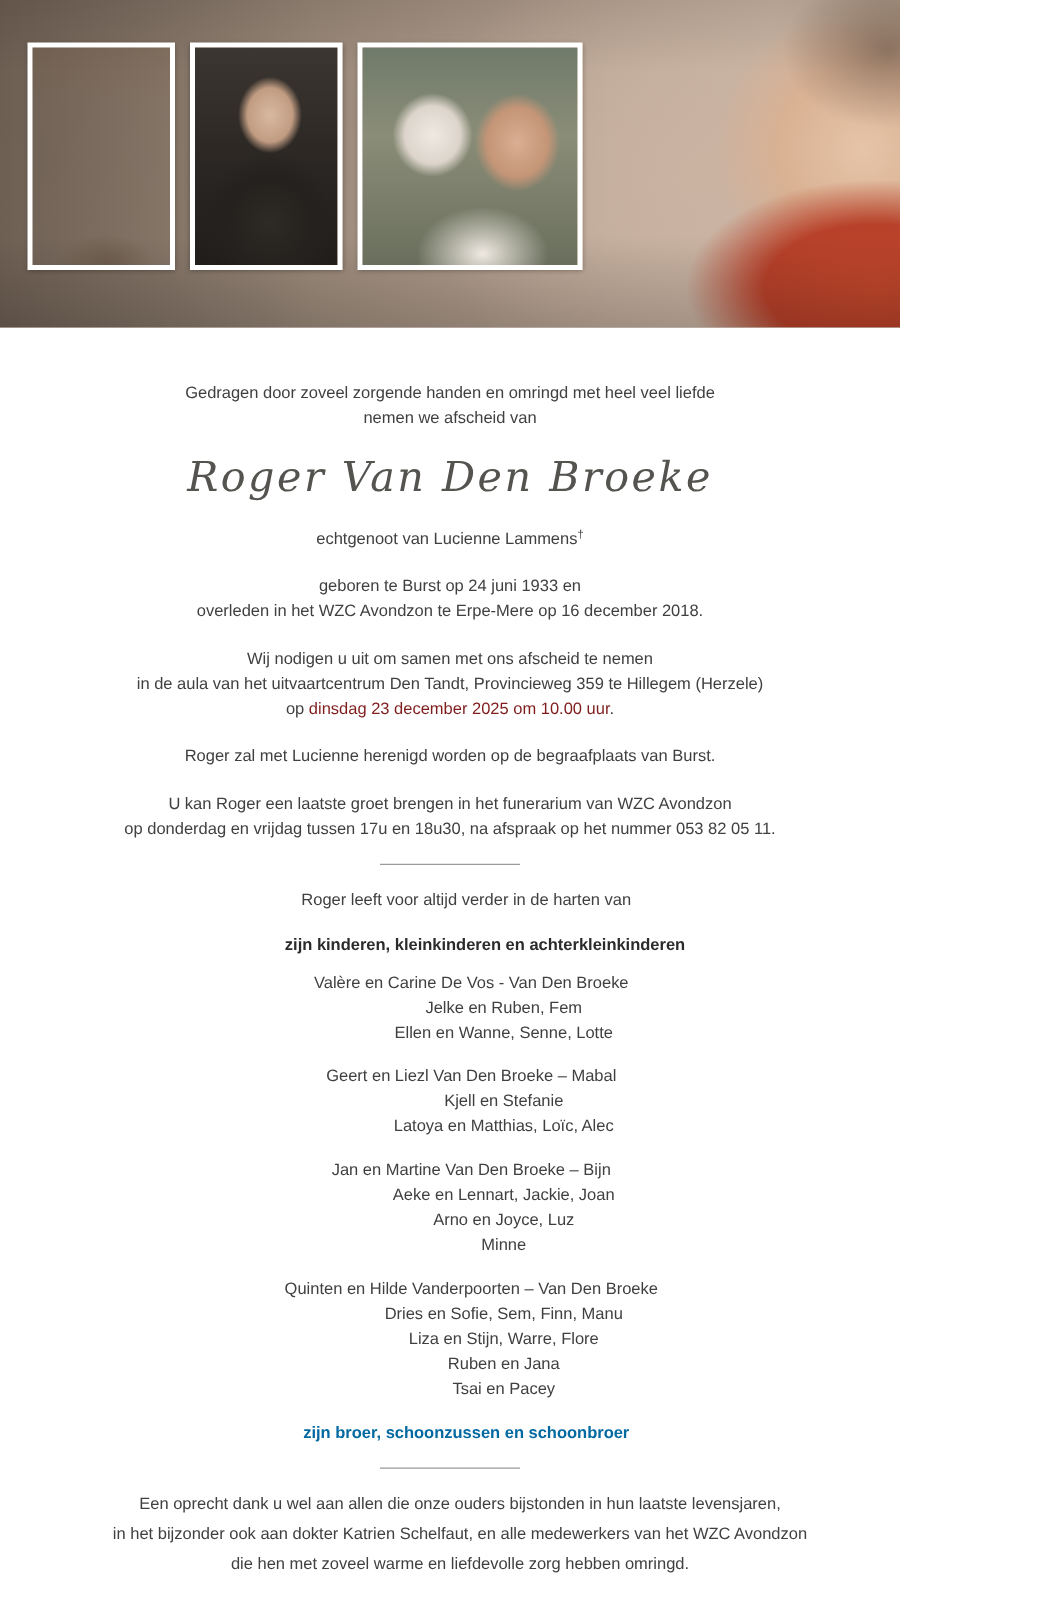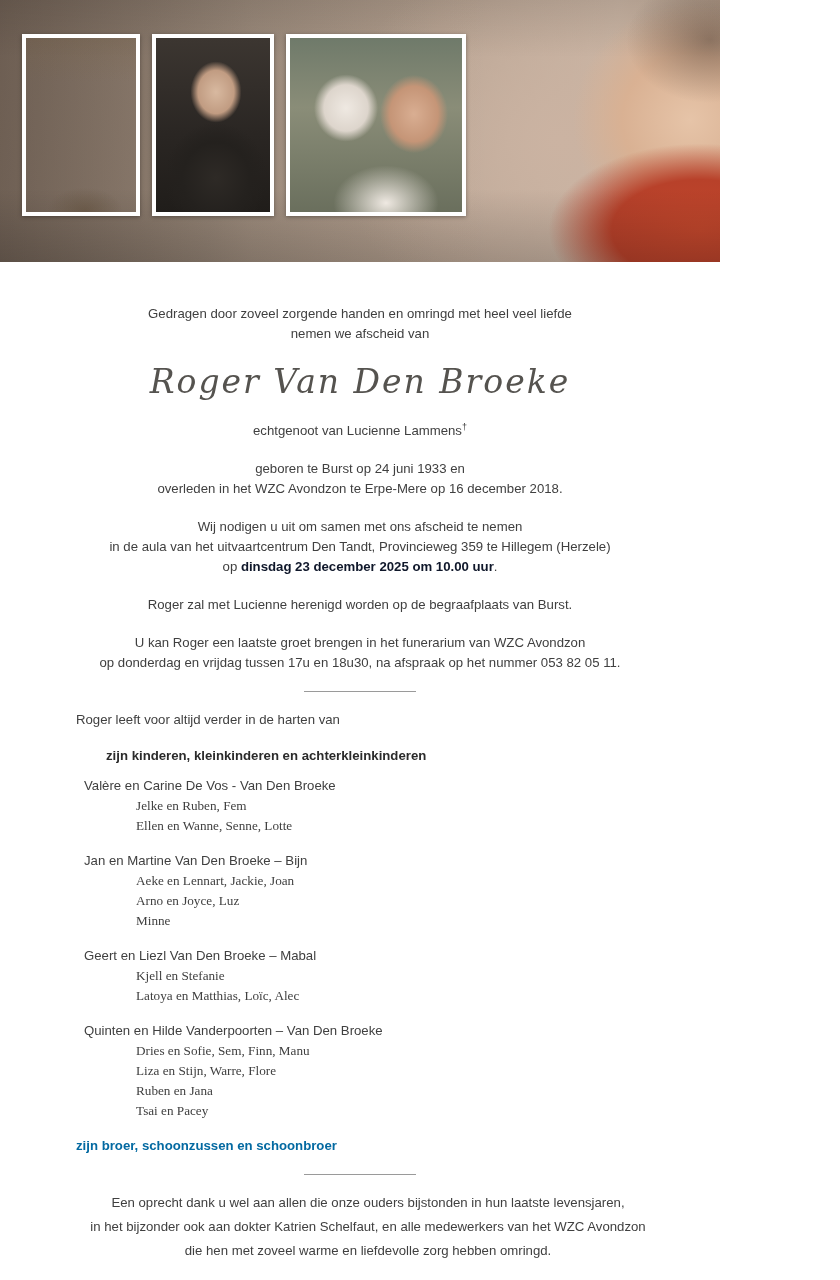--- a/index.html
+++ b/index.html
@@ -109,43 +109,43 @@
     font-style: italic;
     font-size: 33px;
     letter-spacing: 2px;
     color: #55534f;
     margin: 18px 0 16px 0;
     font-weight: 400;
   }
   .spouse { font-size: 13.2px; margin-bottom: 18px; }
   .sup { font-size: 9px; vertical-align: super; }
   .para { margin-bottom: 18px; }
-  .bold { font-weight: bold; color: #0f172a; }
+  .bold { font-weight: normal; color: #7f1d1d; }
 
   .rule {
     width: 112px; height: 1px;
     background: #9a9a9a;
     margin: 18px auto 18px auto;
   }
 
   
   .family {
     width: 620px;
     margin: 0 auto;
-    text-align: left;
+    text-align: center;
     font-size: 13.2px;
     line-height: 20px;
     color: #404040;
     padding-left: 26px;
   }
   .fam-lead { margin-bottom: 16px; }
   .fam-head { font-weight: bold; color: #2b2b2b; margin-bottom: 10px; margin-left: 30px; }
   .fam-group { margin-bottom: 15px; }
   .fam-parent { margin-left: 8px; }
-  .fam-child { margin-left: 60px; font-family: Liberation Serif, serif; }
+  .fam-child { margin-left: 60px; }
   .fam-tail { font-weight: bold; color: #0369a1; margin-top: 2px; }
 
   .thanks { margin-bottom: 4px; margin-left: 16px; }
 </style>
 </head>
 <body>
 
 <div class="page">
 
   <div class="photo-band">
@@ -195,30 +195,30 @@
       <div class="fam-lead">Roger leeft voor altijd verder in de harten van</div>
       <div class="fam-head">zijn kinderen, kleinkinderen en achterkleinkinderen</div>
 
       <div class="fam-group">
         <div class="fam-parent">Valère en Carine De Vos - Van Den Broeke</div>
         <div class="fam-child">Jelke en Ruben, Fem</div>
         <div class="fam-child">Ellen en Wanne, Senne, Lotte</div>
       </div>
 
       <div class="fam-group">
+        <div class="fam-parent">Geert en Liezl Van Den Broeke – Mabal</div>
+        <div class="fam-child">Kjell en Stefanie</div>
+        <div class="fam-child">Latoya en Matthias, Loïc, Alec</div>
+      </div>
+
+      <div class="fam-group">
         <div class="fam-parent">Jan en Martine Van Den Broeke – Bijn</div>
         <div class="fam-child">Aeke en Lennart, Jackie, Joan</div>
         <div class="fam-child">Arno en Joyce, Luz</div>
         <div class="fam-child">Minne</div>
-      </div>
-
-      <div class="fam-group">
-        <div class="fam-parent">Geert en Liezl Van Den Broeke – Mabal</div>
-        <div class="fam-child">Kjell en Stefanie</div>
-        <div class="fam-child">Latoya en Matthias, Loïc, Alec</div>
       </div>
 
       <div class="fam-group">
         <div class="fam-parent">Quinten en Hilde Vanderpoorten – Van Den Broeke</div>
         <div class="fam-child">Dries en Sofie, Sem, Finn, Manu</div>
         <div class="fam-child">Liza en Stijn, Warre, Flore</div>
         <div class="fam-child">Ruben en Jana</div>
         <div class="fam-child">Tsai en Pacey</div>
       </div>
 

